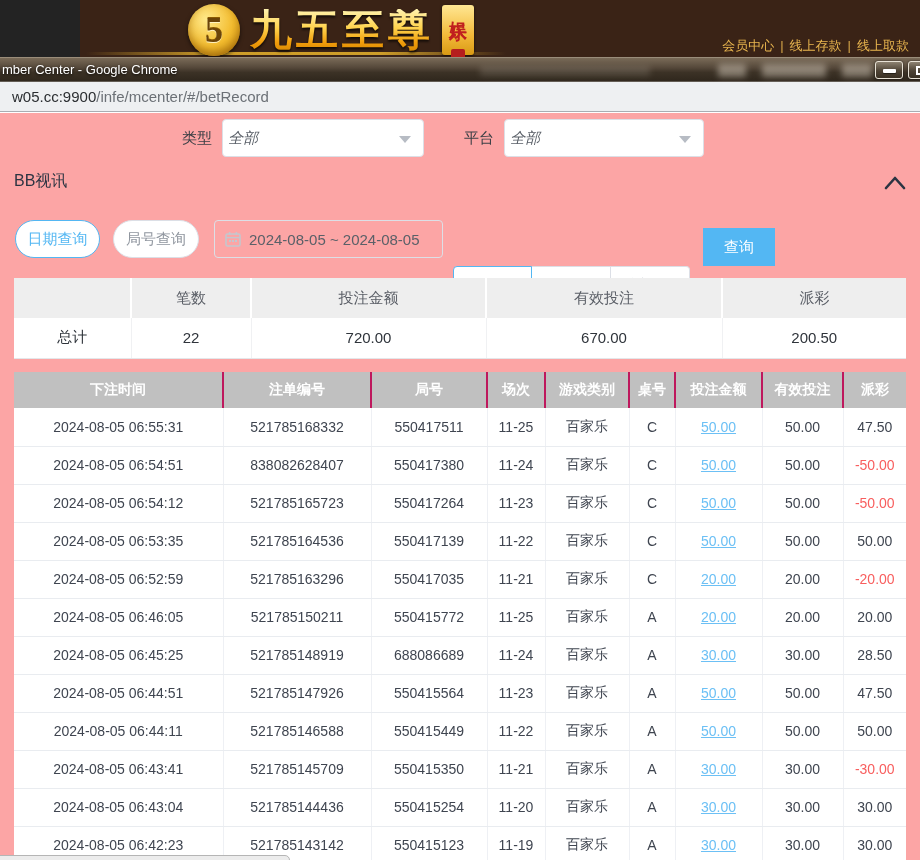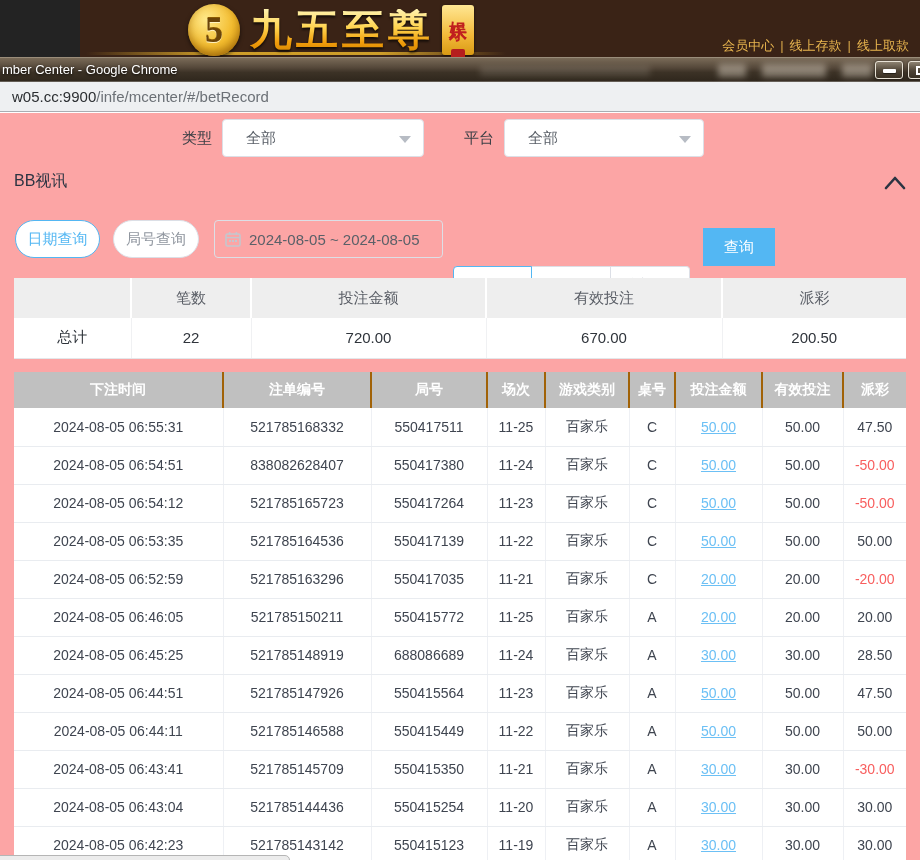--- a/index.html
+++ b/index.html
@@ -62,21 +62,21 @@
   .urlbar .path { color:#6b7076; }
 
   
   .page { position:absolute; left:0; top:113px; width:920px; height:747px; background:#fca5a5; }
 
   .filter-row { position:absolute; left:0; top:6px; width:920px; height:38px; }
   .flabel { position:absolute; top:0; height:38px; line-height:38px; font-size:15px; color:#3a3f45; }
   .flabel.type { left:182px; }
   .flabel.platform { left:464px; }
   .select { position:absolute; top:0; height:38px; border:1px solid #dcdfe6; border-radius:4px;
-    background:#fff; font-size:15px; color:#5a6068; line-height:36px; padding-left:23px; cursor:pointer; }
+    background:#fff; font-size:15px; color:#5a6068; line-height:36px; padding-left:5px; cursor:pointer;font-style:italic; }
   .select.type-sel { left:222px; width:202px; }
   .select.platform-sel { left:504px; width:200px; }
   .caret { position:absolute; right:12px; top:16px; width:0; height:0;
     border-left:6px solid transparent; border-right:6px solid transparent; border-top:7px solid #b7bcc4; }
 
   .section-title { position:absolute; left:14px; top:58px; font-size:16px; font-weight:normal; color:#2b3442; }
   .chevron { position:absolute; left:884px; top:62px; width:22px; height:16px; cursor:pointer; }
 
   .query-row { position:absolute; left:0; top:107px; width:920px; height:38px; }
   .pill { position:absolute; top:0; height:38px; border-radius:19px; background:#fff; font-size:15px;
@@ -99,21 +99,21 @@
   .summary-table { position:absolute; left:14px; top:165px; width:892px; }
   .summary-table th { background:#eeeeee; height:40px; font-size:15px; font-weight:normal; color:#5a5e66;
     border-right:2px solid #fff; text-align:center; }
   .summary-table th:last-child { border-right:none; }
   .summary-table td { height:40px; font-size:15px; color:#2f343b; text-align:center; background:#fff;
     border-right:1px solid #f0f1f3; border-bottom:1px solid #e4e7ea; }
   .summary-table td:last-child { border-right:none; }
 
   .bet-table { position:absolute; left:14px; top:259px; width:892px; }
   .bet-table th { background:#c0c0c0; height:36px; font-size:14px; font-weight:bold; color:#fff;
-    border-right:2px solid #a16207; text-align:center; }
+    border-right:2px solid #be185d; text-align:center; }
   .bet-table th:last-child { border-right:none; }
   .bet-table td { height:38px; font-size:14px; color:#3f4550; text-align:center; background:#fff;
     border-right:1px solid #eef0f4; border-bottom:1px solid #e9ecf0; white-space:nowrap; }
   .bet-table td:last-child { border-right:none; }
   .bet-table td.link { color:var(--link-blue,#6cc0f5); text-decoration:underline; cursor:pointer; }
   .bet-table td.neg { color:var(--negative-red,#f85e5e); }
 
   .status-bubble { position:absolute; left:-6px; top:855px; width:296px; height:22px;
     background:#ececec; border:1px solid #b5b5b5; border-radius:0 5px 0 0; }
 </style>

